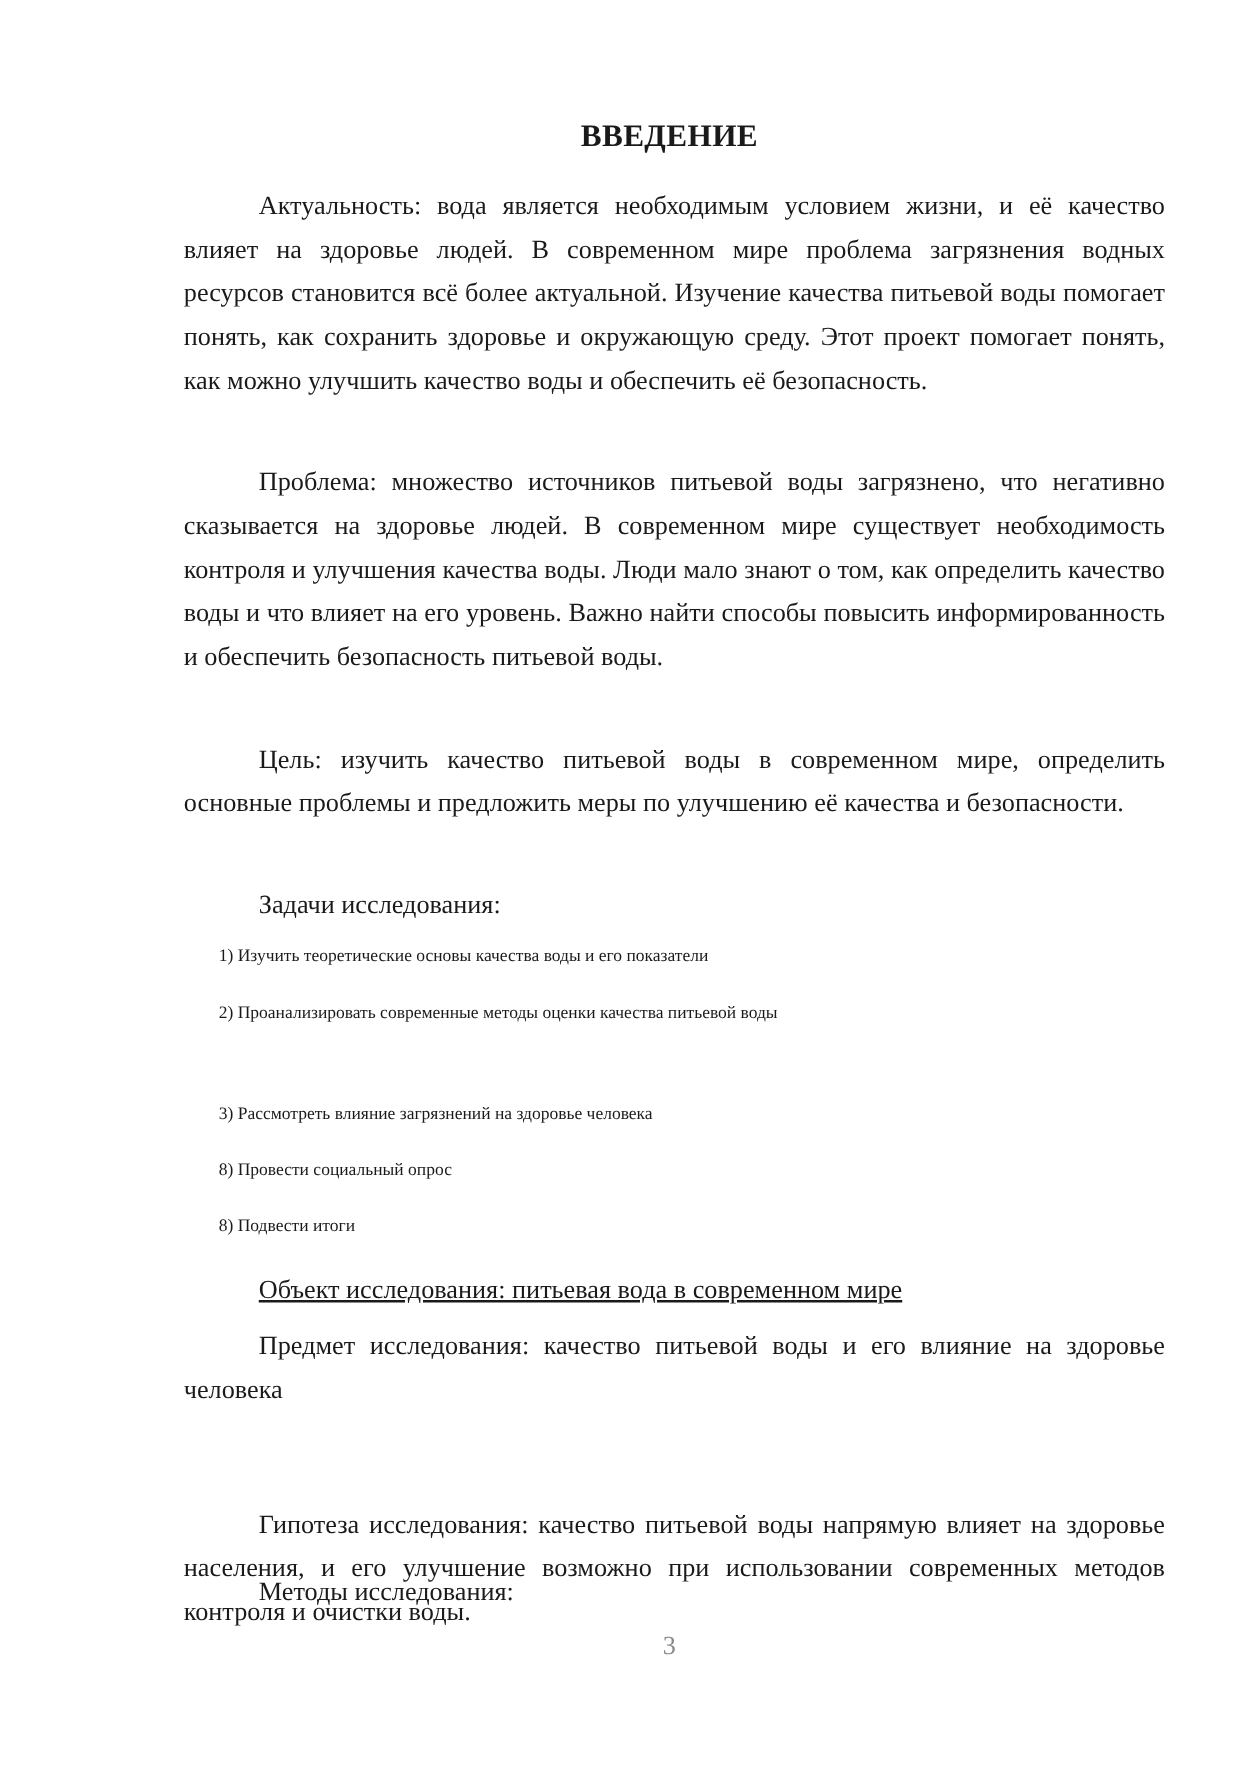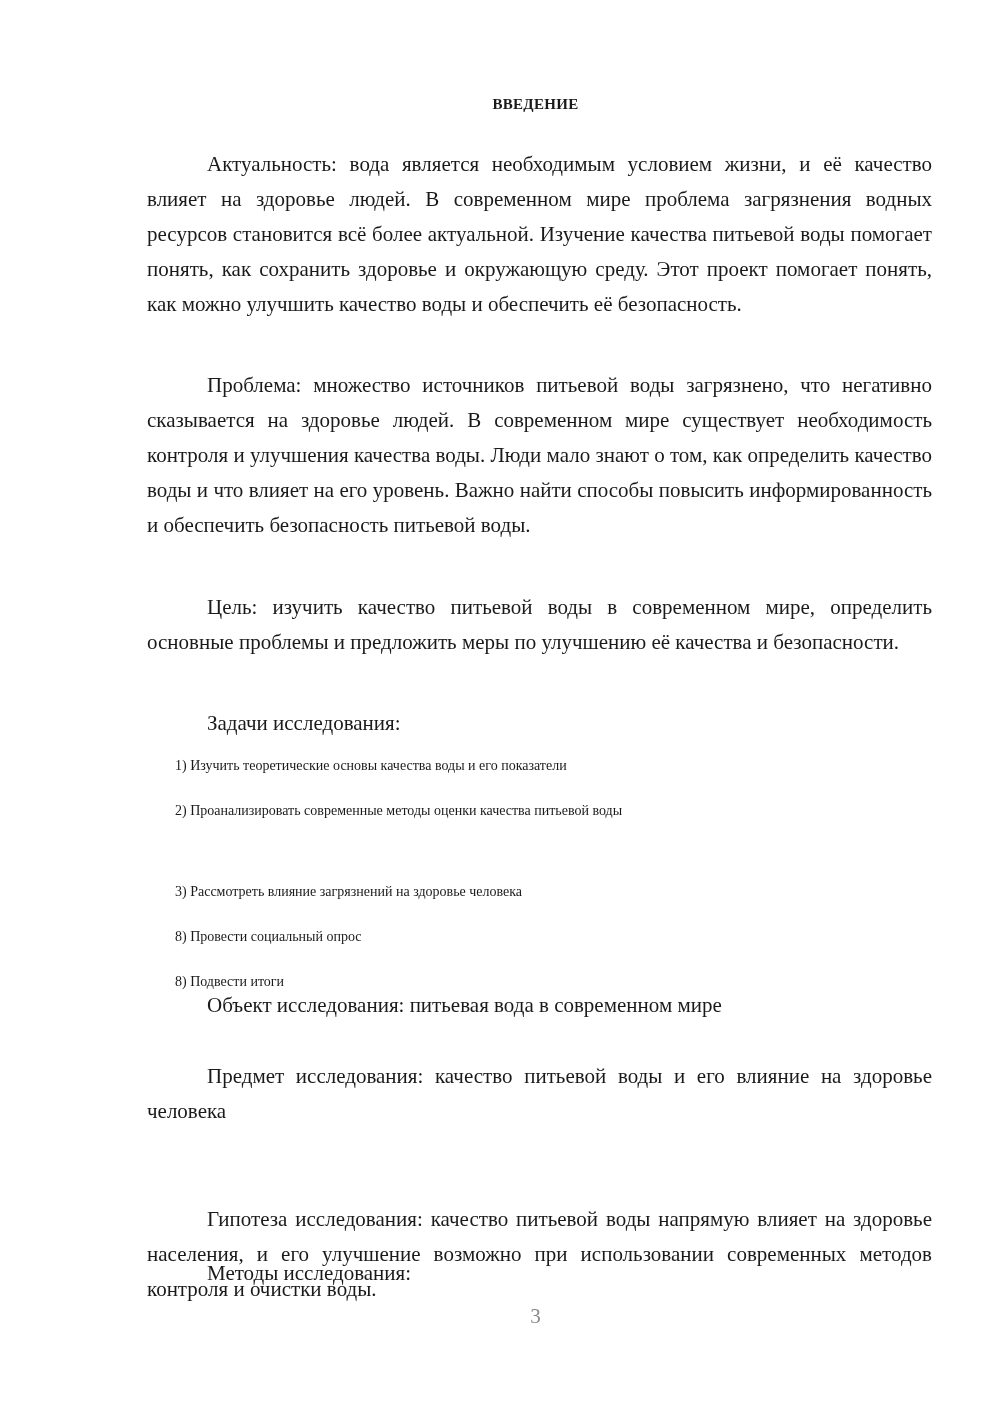--- a/index.html
+++ b/index.html
@@ -1,20 +1,20 @@
 <!DOCTYPE html>
 <html><head>
 <meta charset="utf-8">
 <style>
   html, body { margin: 0; padding: 0; background: #ffffff; }
   body { width: 1000px; height: 1414px; position: relative; overflow: hidden;
          font-family: "Liberation Serif", "DejaVu Serif", serif; color: #1a1a1a; }
   .page { position: absolute; left: 143px; top: 0; width: 785px; }
   .title { position: absolute; top: 96px; left: 0; width: 785px; text-align: center;
-           font-weight: bold; font-size: 15px; letter-spacing: 0.3px; }
+           font-weight: bold; font-size: 25px; letter-spacing: 0.3px; }
   .para { position: absolute; left: 0; width: 785px; font-size: 21px; line-height: 35px;
           text-align: justify; margin: 4px; }
   .para.indent { text-indent: 60px; }
   .list-item { position: absolute; left: 0; width: 785px; font-size: 14px; line-height: 35px;
                text-indent: 32px; text-align: justify; margin: 0; }
   .pagenum { position: absolute; top: 1304px; left: 0; width: 785px; text-align: center;
              font-size: 21px; color: #8a8a8a; }
 </style>
 </head>
 <body>
@@ -31,21 +31,21 @@
   <p class="para indent" style="top:702px;">Задачи исследования:</p>
 
   <div>
     <p class="list-item" style="top:748px;">1) Изучить теоретические основы качества воды и его показатели</p>
     <p class="list-item" style="top:793px;">2) Проанализировать современные методы оценки качества питьевой воды</p>
     <p class="list-item" style="top:874px;">3) Рассмотреть влияние загрязнений на здоровье человека</p>
     <p class="list-item" style="top:919px;">8) Провести социальный опрос</p>
     <p class="list-item" style="top:964px;">8) Подвести итоги</p>
   </div>
 
-  <p class="para indent" style="top:984px;">Объект исследования: питьевая вода в современном мире</p>
+  <p class="para indent" style="top:1010px;text-decoration:underline;">Объект исследования: питьевая вода в современном мире</p>
 
   <p class="para indent" style="top:1055px;">Предмет исследования: качество питьевой воды и его влияние на здоровье человека</p>
 
   <p class="para indent" style="top:1198px;">Гипотеза исследования: качество питьевой воды напрямую влияет на здоровье населения, и его улучшение возможно при использовании современных методов контроля и очистки воды.</p>
 
   <p class="para indent" style="top:1252px;">Методы исследования:</p>
 
   <div class="pagenum">3</div>
 </div>
 

